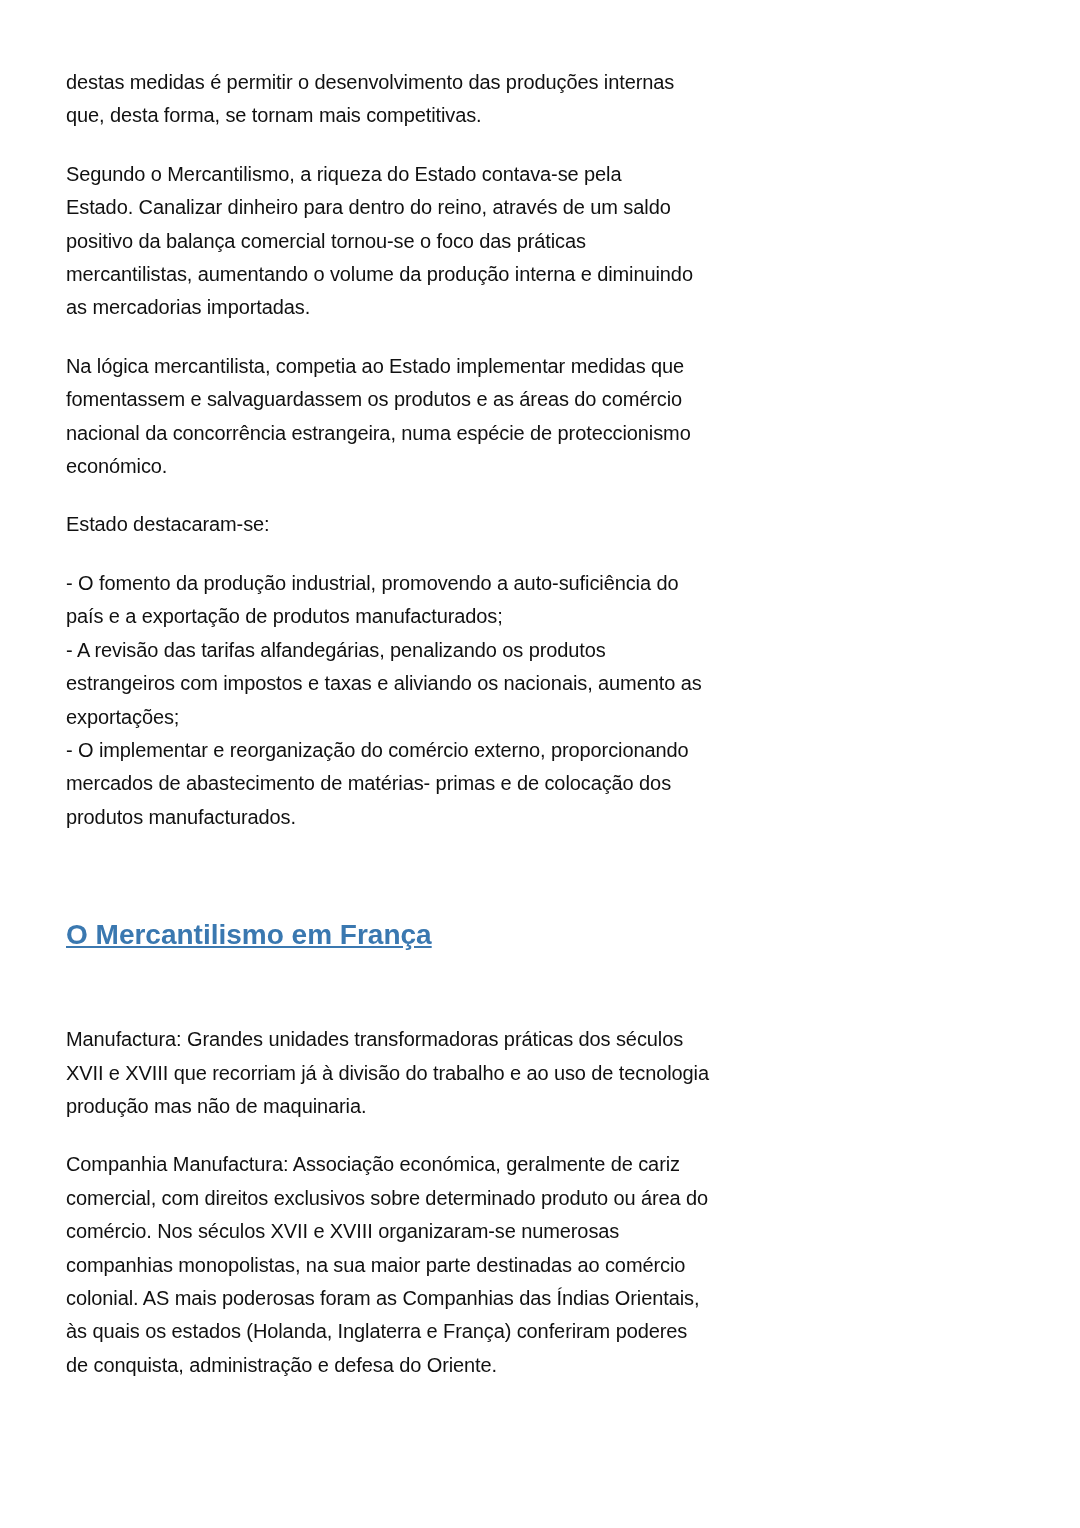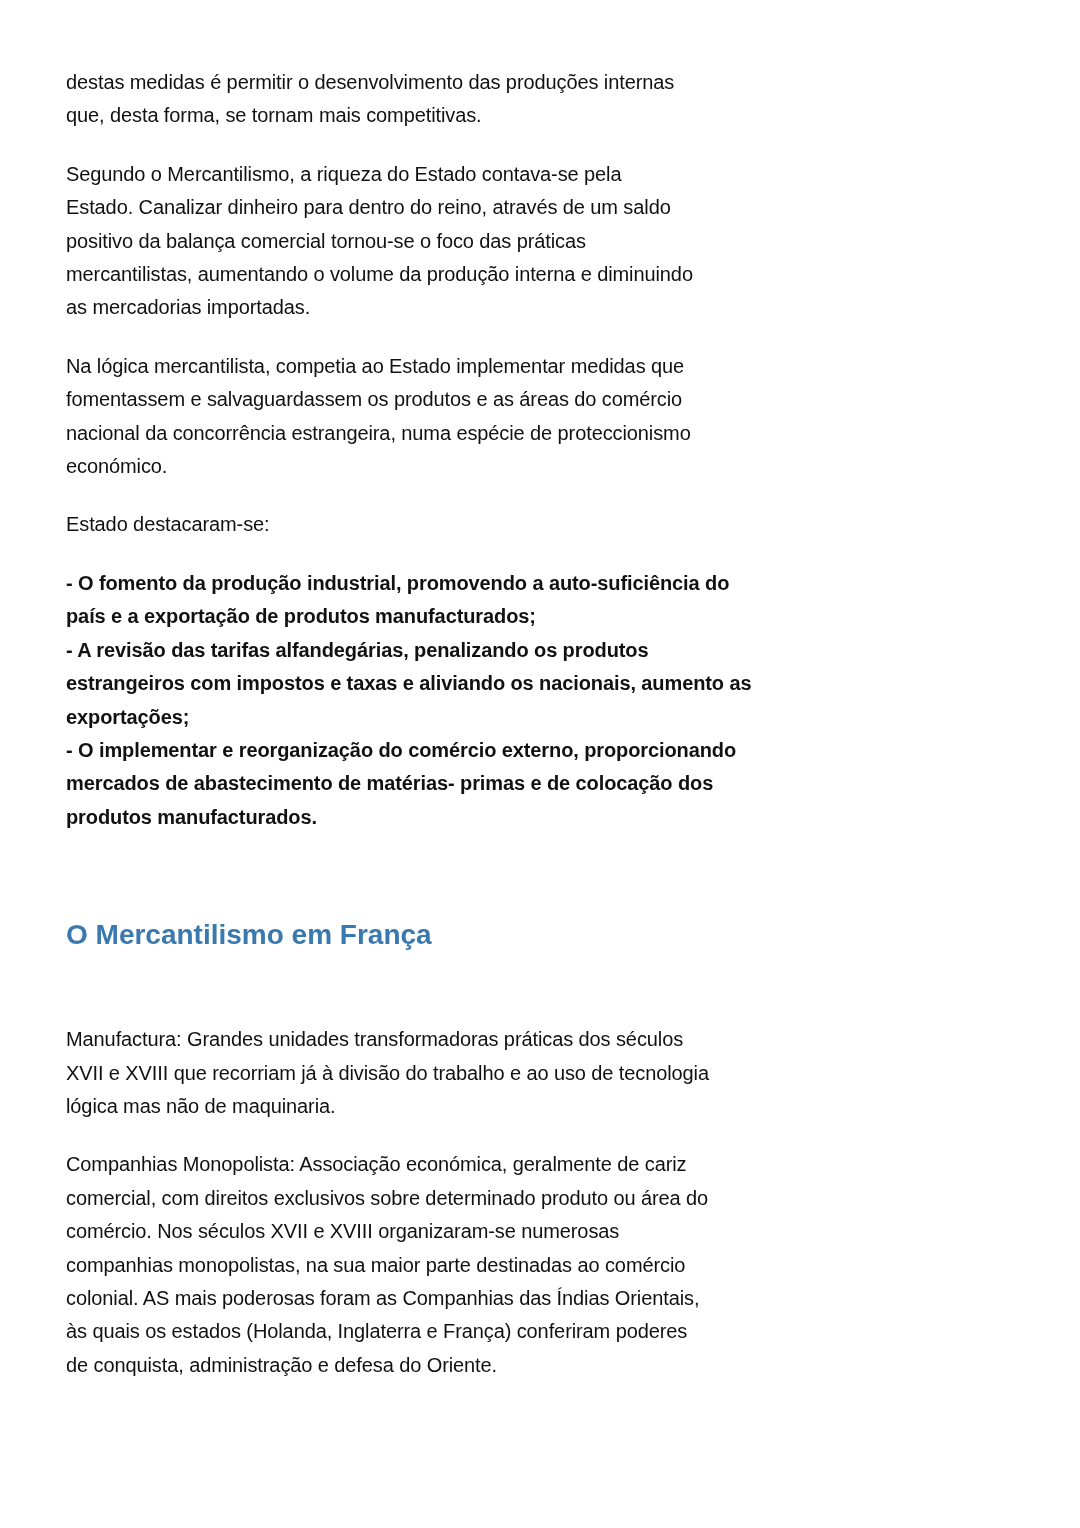--- a/index.html
+++ b/index.html
@@ -57,41 +57,41 @@
 
   <p class="para">
     <span class="line">Na lógica mercantilista, competia ao Estado implementar medidas que</span>
     <span class="line">fomentassem e salvaguardassem os produtos e as áreas do comércio</span>
     <span class="line">nacional da concorrência estrangeira, numa espécie de proteccionismo</span>
     <span class="line">económico.</span>
   </p>
 
   <p class="para">Estado destacaram-se:</p>
 
-  <p style="margin-bottom:16px;font-weight:bold;">
+  <p style="margin-bottom:16px;">
     <span class="line">- O fomento da produção industrial, promovendo a auto-suficiência do</span>
     <span class="line">país e a exportação de produtos manufacturados;</span>
     <span class="line">- A revisão das tarifas alfandegárias, penalizando os produtos</span>
     <span class="line">estrangeiros com impostos e taxas e aliviando os nacionais, aumento as</span>
     <span class="line">exportações;</span>
     <span class="line">- O implementar e reorganização do comércio externo, proporcionando</span>
     <span class="line">mercados de abastecimento de matérias- primas e de colocação dos</span>
     <span class="line">produtos manufacturados.</span>
   </p>
 
-  <h2 class="heading" style="margin-top: 84px; margin-bottom: 71px; color: rgb(58, 120, 176);">O Mercantilismo em França</h2>
+  <h2 class="heading" style="margin-top: 84px; margin-bottom: 71px; color: rgb(58, 120, 176); text-decoration: underline;">O Mercantilismo em França</h2>
 
   <p class="para">
     <span class="line"><b>Manufactura</b><span>: Grandes unidades transformadoras práticas dos séculos</span></span>
     <span class="line">XVII e XVIII que recorriam já à divisão do trabalho e ao uso de tecnologia</span>
-    <span class="line">lógica mas não de maquinaria.</span>
+    <span class="line">produção mas não de maquinaria.</span>
   </p>
 
   <p class="para">
-    <span class="line"><b>Companhias Monopolista</b><span>: Associação económica, geralmente de cariz</span></span>
+    <span class="line"><b>Companhia Manufactura</b><span>: Associação económica, geralmente de cariz</span></span>
     <span class="line">comercial, com direitos exclusivos sobre determinado produto ou área do</span>
     <span class="line">comércio. Nos séculos XVII e XVIII organizaram-se numerosas</span>
     <span class="line">companhias monopolistas, na sua maior parte destinadas ao comércio</span>
     <span class="line">colonial. AS mais poderosas foram as Companhias das Índias Orientais,</span>
     <span class="line">às quais os estados (Holanda, Inglaterra e França) conferiram poderes</span>
     <span class="line">de conquista, administração e defesa do Oriente.</span>
   </p>
 
 </div>
 

